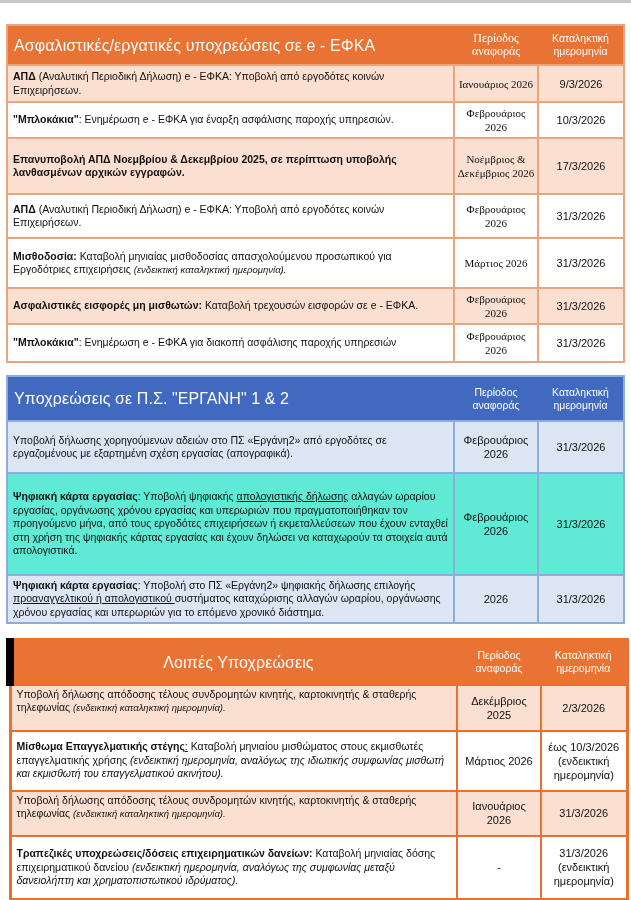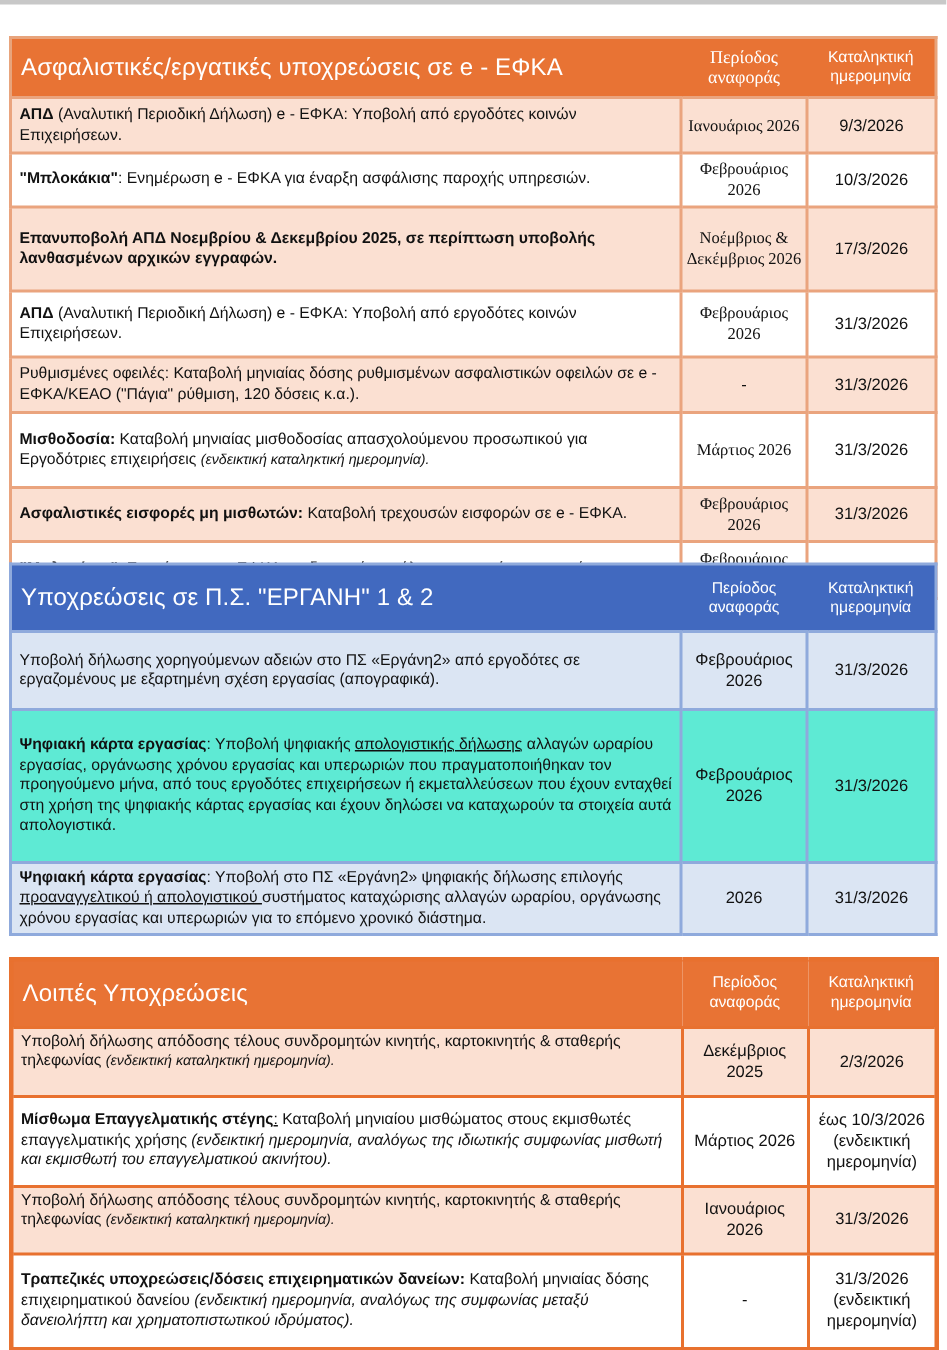--- a/index.html
+++ b/index.html
@@ -31,21 +31,21 @@
     #sec2 { top: 375px; }
     #sec2 table { border: 2px solid #8faadc; }
     #sec2 th { background: #4169bf; height: 45px; border: none; }
     #sec2 td { border: 2px solid #8faadc; background: #dbe5f3; }
     #sec2 tr.plain td { background: #5eead4; }
 
     
     #sec3 { top: 638px; }
     #sec3 table { border: 3px solid #e8712f; }
     #sec3 th { background: #e87334; height: 45px; border-top: 2px solid #3f62b8; }
-    #sec3 th:first-child { border-left: 2px solid #000000; }
+    #sec3 th:first-child { border-left: 8px solid #000000; text-align: center; }
     #sec3 th:last-child { border-right: 2px solid #3f62b8; }
     #sec3 td { border: 2px solid #e8712f; }
     #sec3 tr.shade td { background: #fbe0d2; }
     #sec3 tr.plain td { background: #ffffff; }
 
     col.c1 { width: 447px; }
     col.c2 { width: 84px; }
     col.c3 { width: 86px; }
   </style>
 </head>
@@ -77,25 +77,20 @@
       <td class="deadline">10/3/2026</td>
     </tr>
     <tr class="shade" style="height:56px">
       <td class="desc"><b>Επανυποβολή ΑΠΔ Νοεμβρίου &amp; Δεκεμβρίου 2025, σε περίπτωση υποβολής λανθασμένων αρχικών εγγραφών.</b><span></span></td>
       <td class="period serif">Νοέμβριος &amp; Δεκέμβριος 2026</td>
       <td class="deadline">17/3/2026</td>
     </tr>
     <tr class="plain" style="height:44px">
       <td class="desc"><b>ΑΠΔ</b><span> (Αναλυτική Περιοδική Δήλωση)  e - ΕΦΚΑ: Υποβολή από εργοδότες κοινών Επιχειρήσεων.</span></td>
       <td class="period serif">Φεβρουάριος 2026</td>
-      <td class="deadline">31/3/2026</td>
-    </tr>
-    <tr class="shade" style="height:37px">
-      <td class="desc"><span>Ρυθμισμένες οφειλές</span><span>: Καταβολή μηνιαίας δόσης ρυθμισμένων ασφαλιστικών οφειλών σε e - ΕΦΚΑ/ΚΕΑΟ ("Πάγια" ρύθμιση, 120 δόσεις κ.α.).</span></td>
-      <td class="period">-</td>
       <td class="deadline">31/3/2026</td>
     </tr>
     <tr class="plain" style="height:50px">
       <td class="desc"><b>Μισθοδοσία:</b><span> Καταβολή μηνιαίας μισθοδοσίας απασχολούμενου προσωπικού για Εργοδότριες επιχειρήσεις </span><i style="font-size:9.5px">(ενδεικτική καταληκτική  ημερομηνία).</i></td>
       <td class="period serif">Μάρτιος 2026</td>
       <td class="deadline">31/3/2026</td>
     </tr>
     <tr class="shade" style="height:36px">
       <td class="desc"><b>Ασφαλιστικές εισφορές μη μισθωτών:</b><span> Καταβολή τρεχουσών εισφορών σε e - ΕΦΚΑ.</span></td>
       <td class="period serif">Φεβρουάριος 2026</td>

